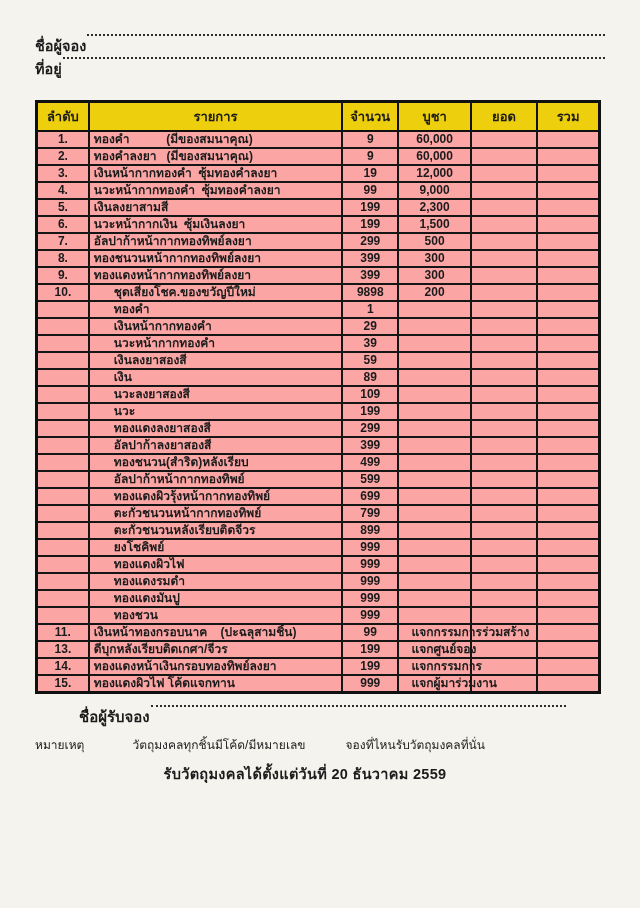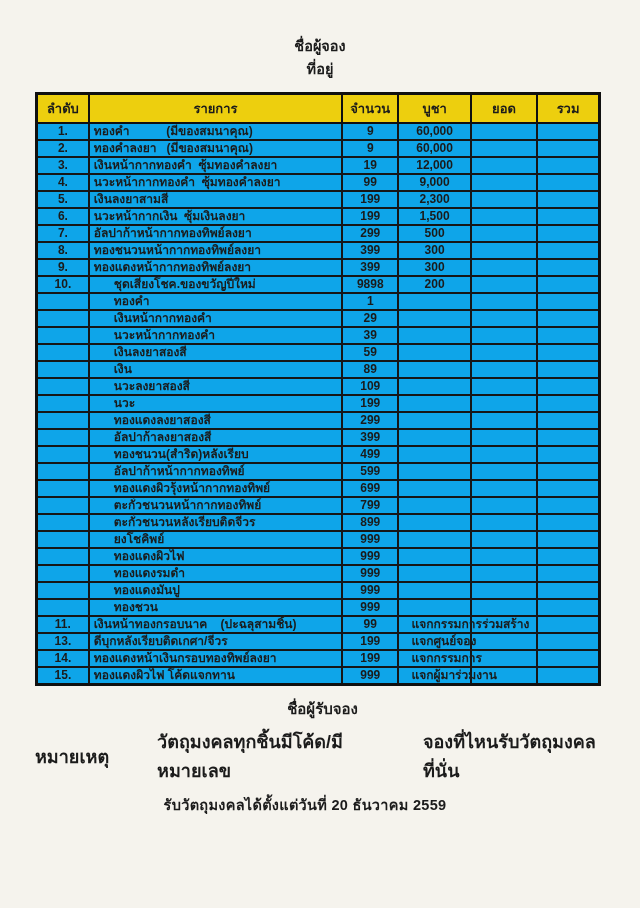--- a/index.html
+++ b/index.html
@@ -8,28 +8,28 @@
     background:#f5f3ed;
     font-family:"Liberation Sans", sans-serif;
     color:#1b1b1b;
     overflow:hidden;
   }
   .page { position:relative; width:640px; height:908px; box-sizing:border-box; padding:34px 35px 0 35px; }
   .titles { text-align:center; font-weight:bold; }
   .t1 { font-size:18px; margin:4px 0 9px 0; letter-spacing:0.3px; }
   .t2 { font-size:18px; margin:0 0 10px 0; letter-spacing:0.5px; }
   .t3 { font-size:15px; margin:0 0 9px 0; }
-  .fline { display:flex; align-items:center; font-weight:bold; font-size:14.5px; height:23px;flex-direction:column; }
+  .fline { display:flex; align-items:flex-start; font-weight:bold; font-size:14.5px; height:23px; }
   .fline .lbl { white-space:nowrap; }
   .dots { flex:1; border-bottom:2px dotted #2c2c2c; margin:0 0 3px 1px; }
 
   table.order {
     border-collapse:collapse; table-layout:fixed;
-    width:566px; margin-top:12px;
-    background:#0ea5e9;
+    width:566px; margin-top:20px;
+    background:#fca5a5;
     border:3px solid #101010;
   }
   th {
     background:#edcf0e;
     border:2px solid #101010;
     font-size:13px; font-weight:bold;
     padding:3px 1px; text-align:center;
   }
   td {
     border:2px solid #161616;
@@ -37,21 +37,21 @@
     height:15px; line-height:15px;
     padding:0 3px; text-align:center;
     overflow:visible;
   }
   td.item { text-align:left; white-space:pre; padding-left:4px; }
   td.item.ind { padding-left:24px; }
   td.note-cell { text-align:left; white-space:nowrap; position:relative; z-index:2; padding-left:12px; }
 
   .receiver { margin-top:11px; width:487px;margin-left:44px; }
   .receiver .lbl { font-size:15px; }
-  .remark { display:flex; align-items:center; font-size:18px; font-weight:bold; margin-top:7px; }
+  .remark { display:flex; align-items:flex-end; font-size:12px; font-weight:normal; margin-top:7px; }
   .remark .r1 { margin-right:48px; }
   .remark .r2 { margin-right:40px; }
   .pickup { font-size:14.5px; font-weight:bold; text-align:center; width:430px; margin:8px 0 0 55px; letter-spacing:0.3px; }
 </style>
 </head>
 <body>
 
 <div class="page">
 
 

